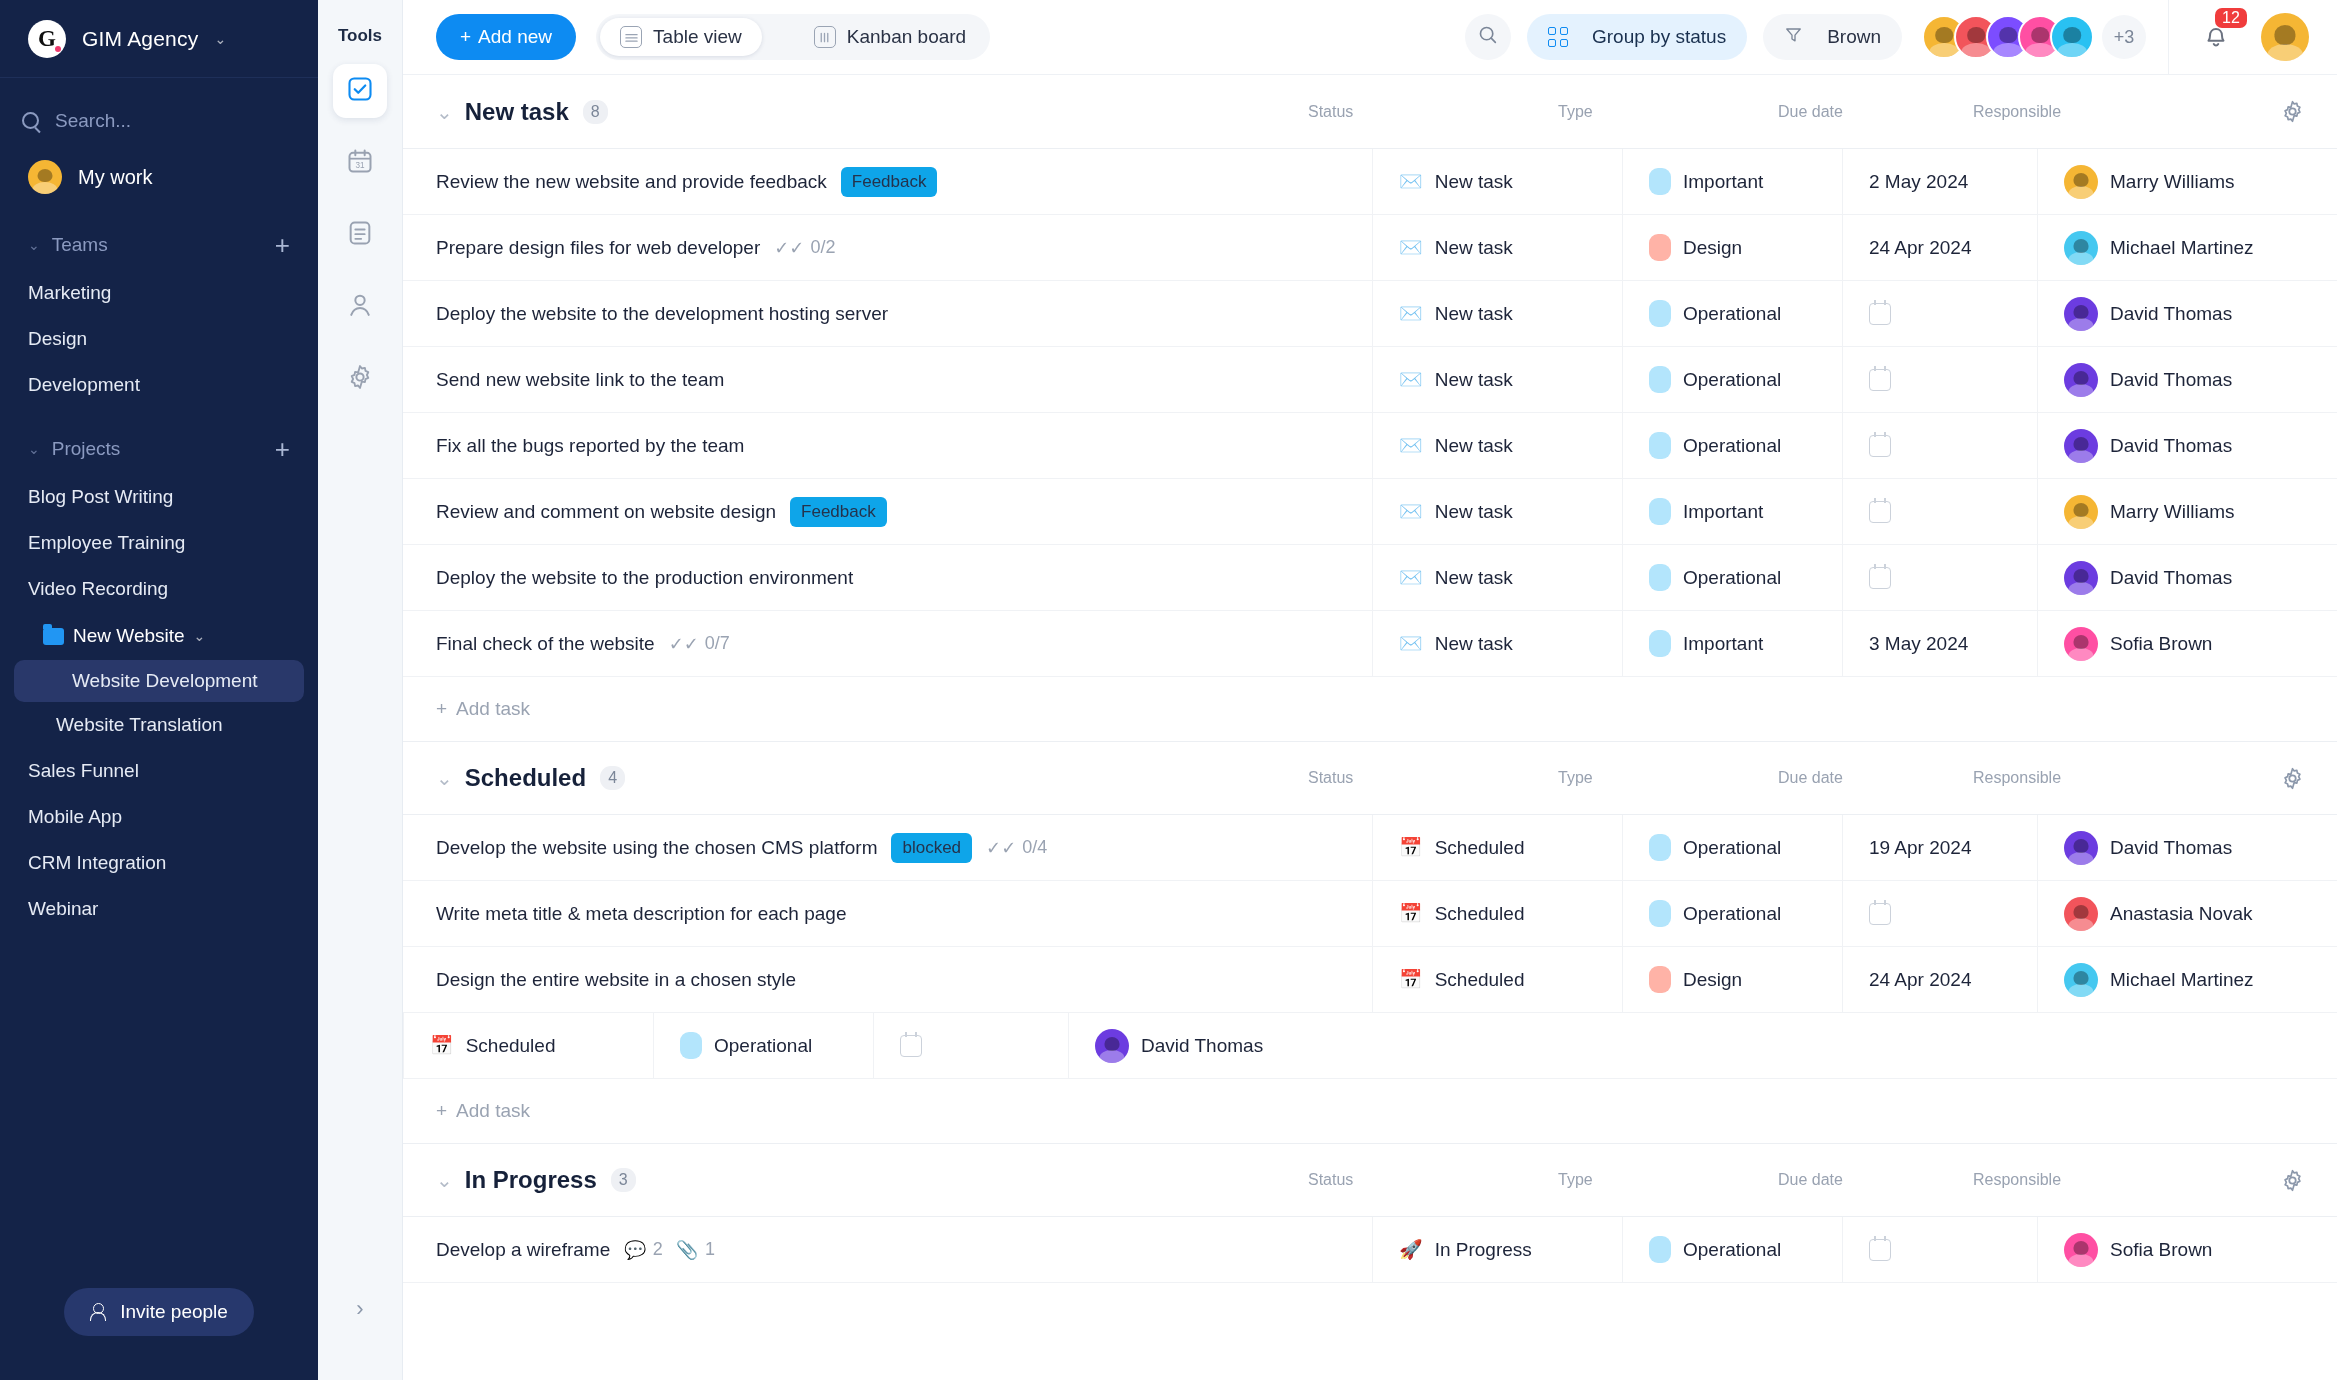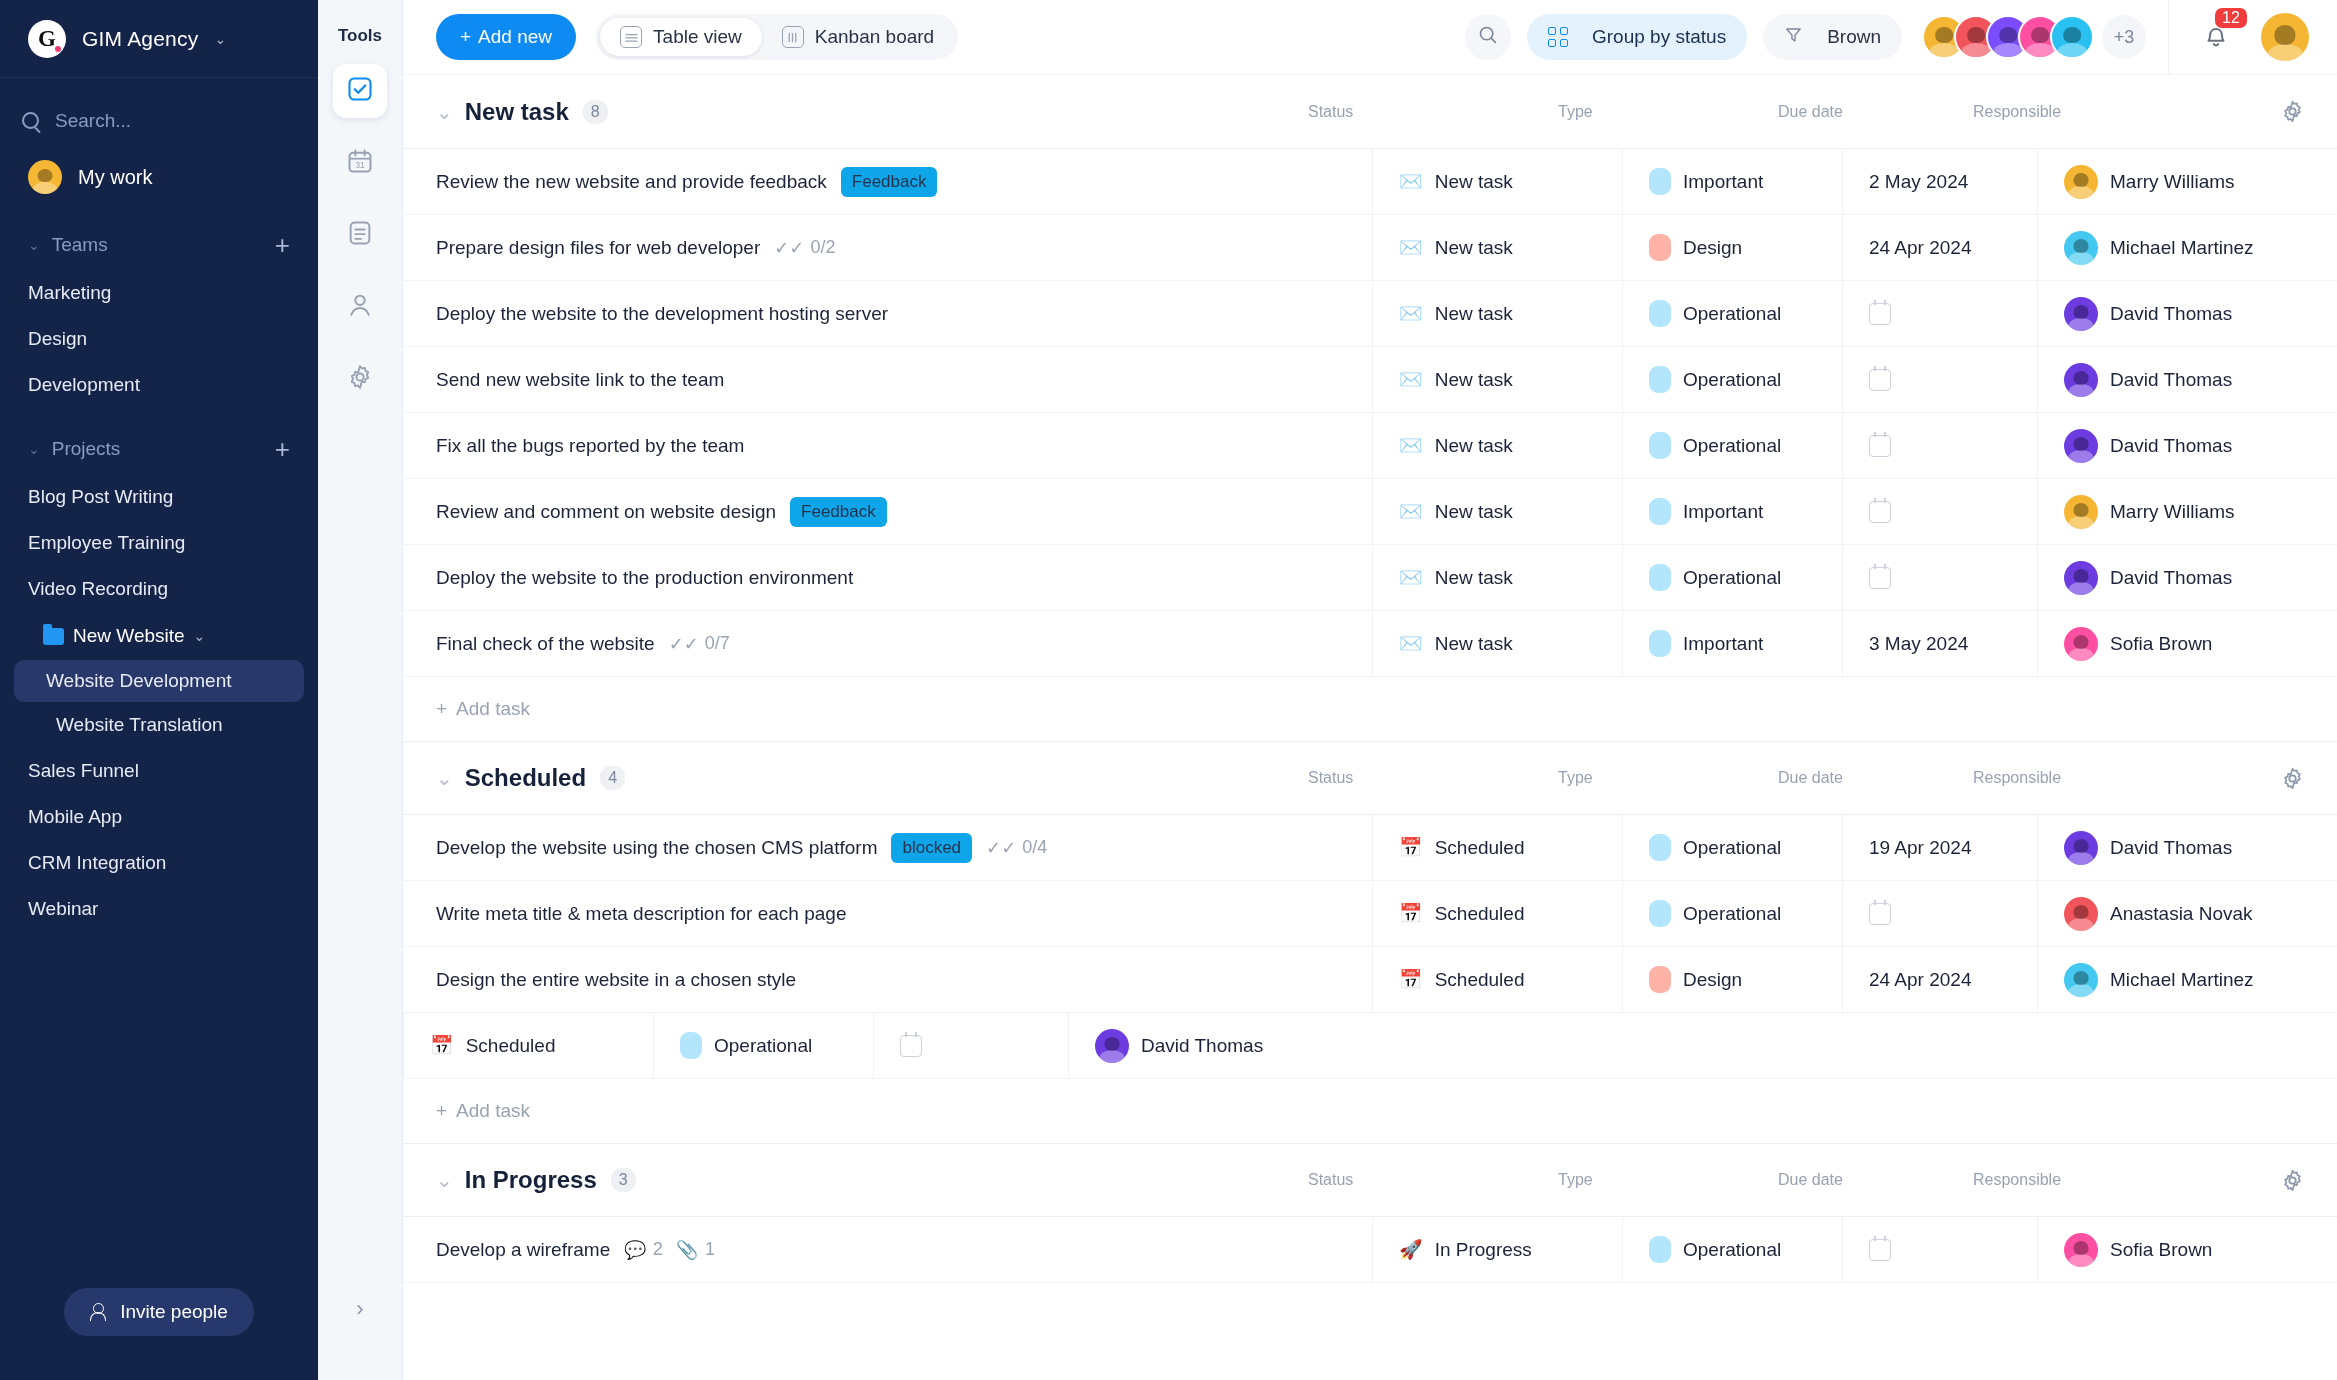--- a/index.html
+++ b/index.html
@@ -77,21 +77,21 @@
     padding: 0 28px; height: 50px; margin-top: 16px;
     color: #8b9ac0; font-size: 19px;
   }
   .sec-head .plus { margin-left: auto; font-size: 26px; line-height: 1; color:#aab7d4; }
   .nav-item {
     padding: 0 28px; height: 46px; display: flex; align-items: center;
     font-size: 19px; color: #e6ebf5;
   }
   .nav-item.sub { padding-left: 56px; }
   .nav-item.active {
-    background: #29386a; margin: 0 14px; padding-left: 32px;
+    background: #29386a; margin: 0 14px; padding-left: 58px;
     border-radius: 10px; height: 42px; font-weight: 400;
   }
   .folder-row {
     padding: 0 43px; height: 48px; display:flex; align-items:center; gap:9px;
     font-size: 19px; color:#fff;
   }
   .folder-ic {
     width: 21px; height: 17px; background: #2196f3; border-radius: 3px;
     position: relative; flex:none;
   }
@@ -137,21 +137,21 @@
     height: 75px; display: flex; align-items: center; gap: 0;
     padding: 0 0 0 33px; border-bottom: 1px solid #eef1f5; flex:none;
   }
   .btn-add {
     background: #0d8bf2; color:#fff; border-radius: 24px;
     height: 46px; padding: 0 24px; display:flex; align-items:center; gap:7px;
     font-size: 19px; font-weight: 400; border:none;
   }
   .seg {
     margin-left: 20px; background: #f4f6f9; border-radius: 24px;
-    height: 46px; display:flex; align-items:center; padding: 4px;
+    height: 46px; display:flex; align-items:center; padding: 4px; gap: 32px;
   }
   .seg-item {
     height: 38px; padding: 0 20px; border-radius: 20px; display:flex;
     align-items:center; gap: 11px; font-size: 19px; color:#2a3245;
   }
   .seg-item.on { background:#fff; box-shadow:0 1px 4px rgba(30,50,90,.13); }
   .ico-box {
     width: 22px; height: 22px; border: 1.7px solid #9aa4b4; border-radius: 5px;
     display:flex; align-items:center; justify-content:center; flex:none;
   }

